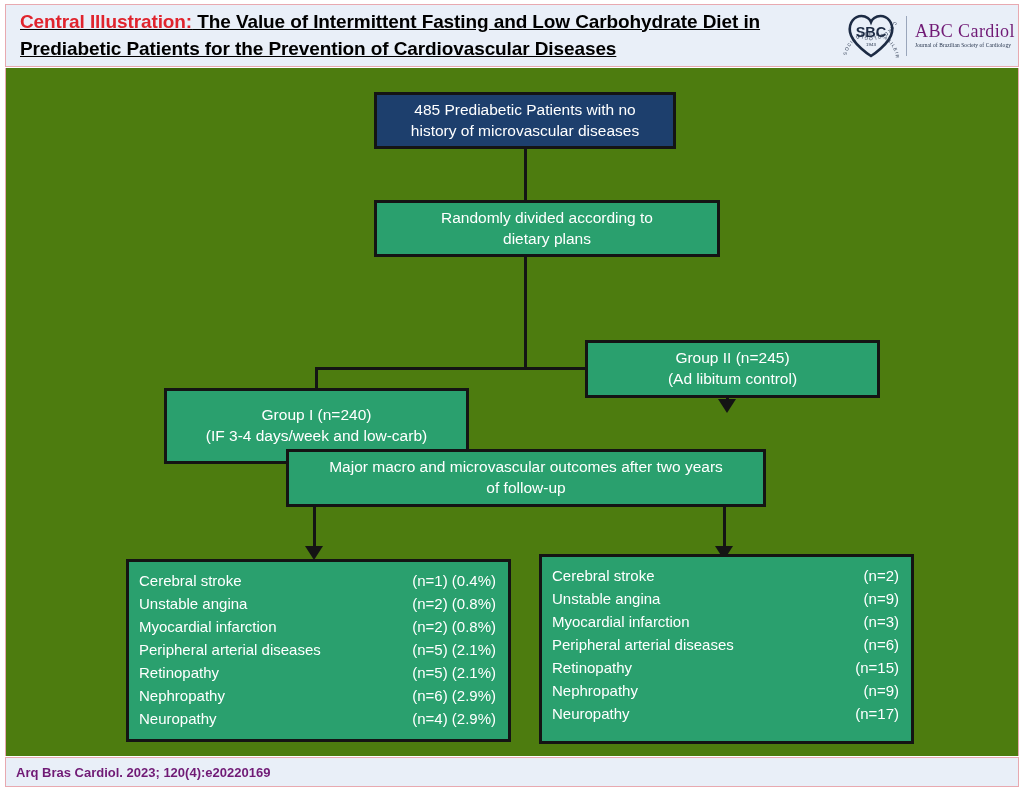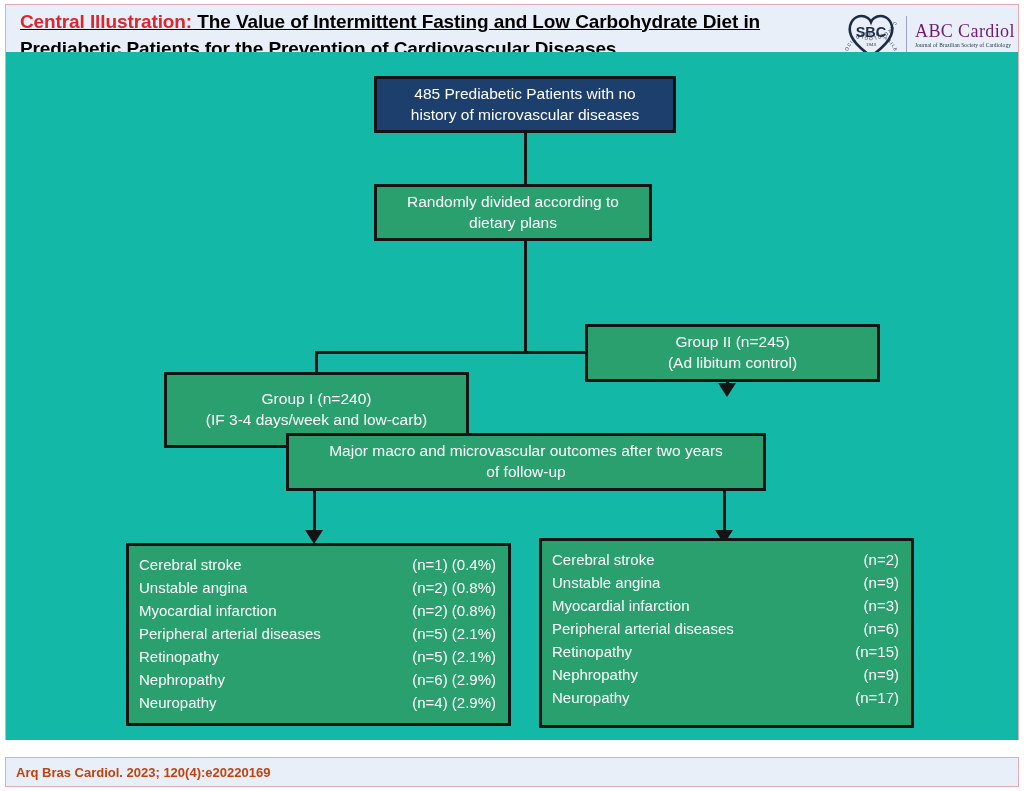--- a/index.html
+++ b/index.html
@@ -101,34 +101,34 @@
     box-sizing: border-box;
     background: #e9eff8;
     border: 1px solid #e8a9b0;
     display: flex;
     align-items: center;
   }
   .footer-text {
     padding-left: 10px;
     font-size: 13px;
     font-weight: bold;
-    color: #c2410c;
+    color: #701a75;
   }
 
   
   .diagram {
     position: absolute;
     left: 5px;
-    top: 52px;
+    top: 68px;
     width: 1014px;
     height: 688px;
     border-left: 1px solid #e8a9b0;
     border-right: 1px solid #e8a9b0;
     box-sizing: border-box;
-    background: #14b8a6;
+    background: #4d7c0f;
   }
 
   .node {
     position: absolute;
     box-sizing: border-box;
     border: 3px solid #141414;
     color: #ffffff;
     display: flex;
     align-items: center;
     justify-content: center;
@@ -218,21 +218,21 @@
 
     <div class="node navy" style="left:368px; top:24px; width:302px; height:57px;">
       <div class="node-text">
         <span>485 Prediabetic Patients with no</span><br>
         <span>history of microvascular diseases</span>
       </div>
     </div>
 
     <div class="conn vline" style="left:518px; top:81px; height:119px;"></div>
 
-    <div class="node green" style="left:368px; top:132px; width:278px; height:57px;">
+    <div class="node green" style="left:368px; top:132px; width:346px; height:57px;">
       <div class="node-text">
         <span>Randomly divided according to</span><br>
         <span>dietary plans</span>
       </div>
     </div>
 
     <div class="conn vline" style="left:518px; top:189px; height:113px;"></div>
     <div class="conn hline" style="left:309px; top:299px; width:414px;"></div>
     <div class="conn vline" style="left:309px; top:299px; height:38px;"></div>
     <div class="arrow-head" style="left:301px; top:331px;"></div>

